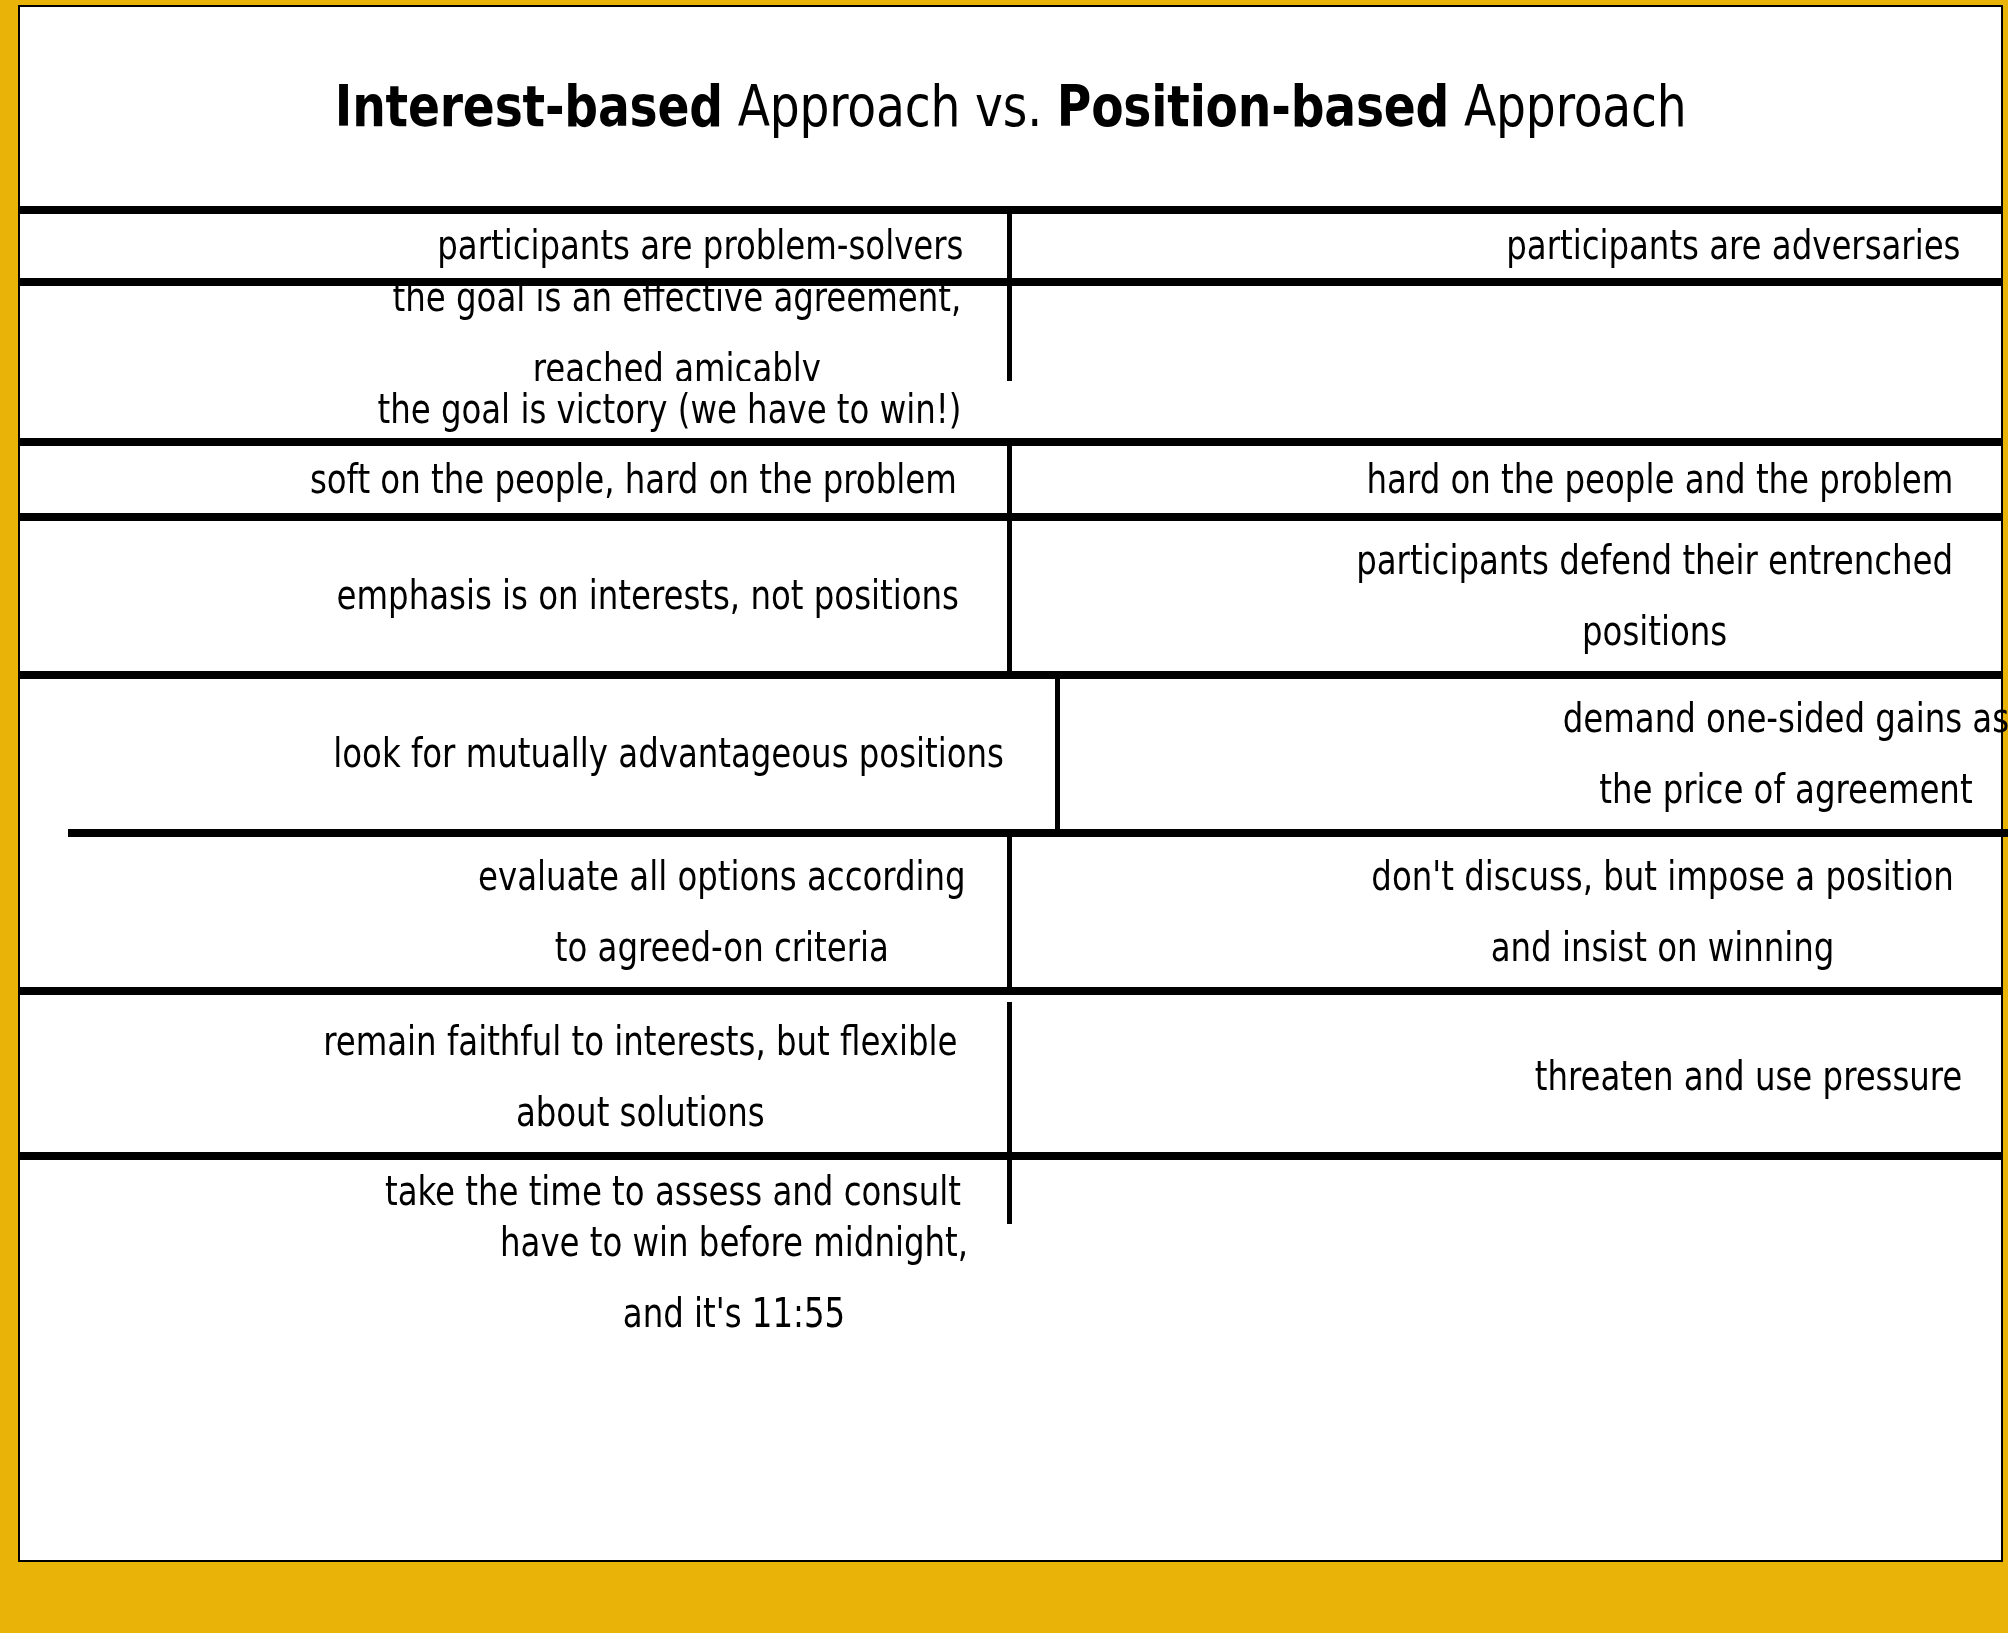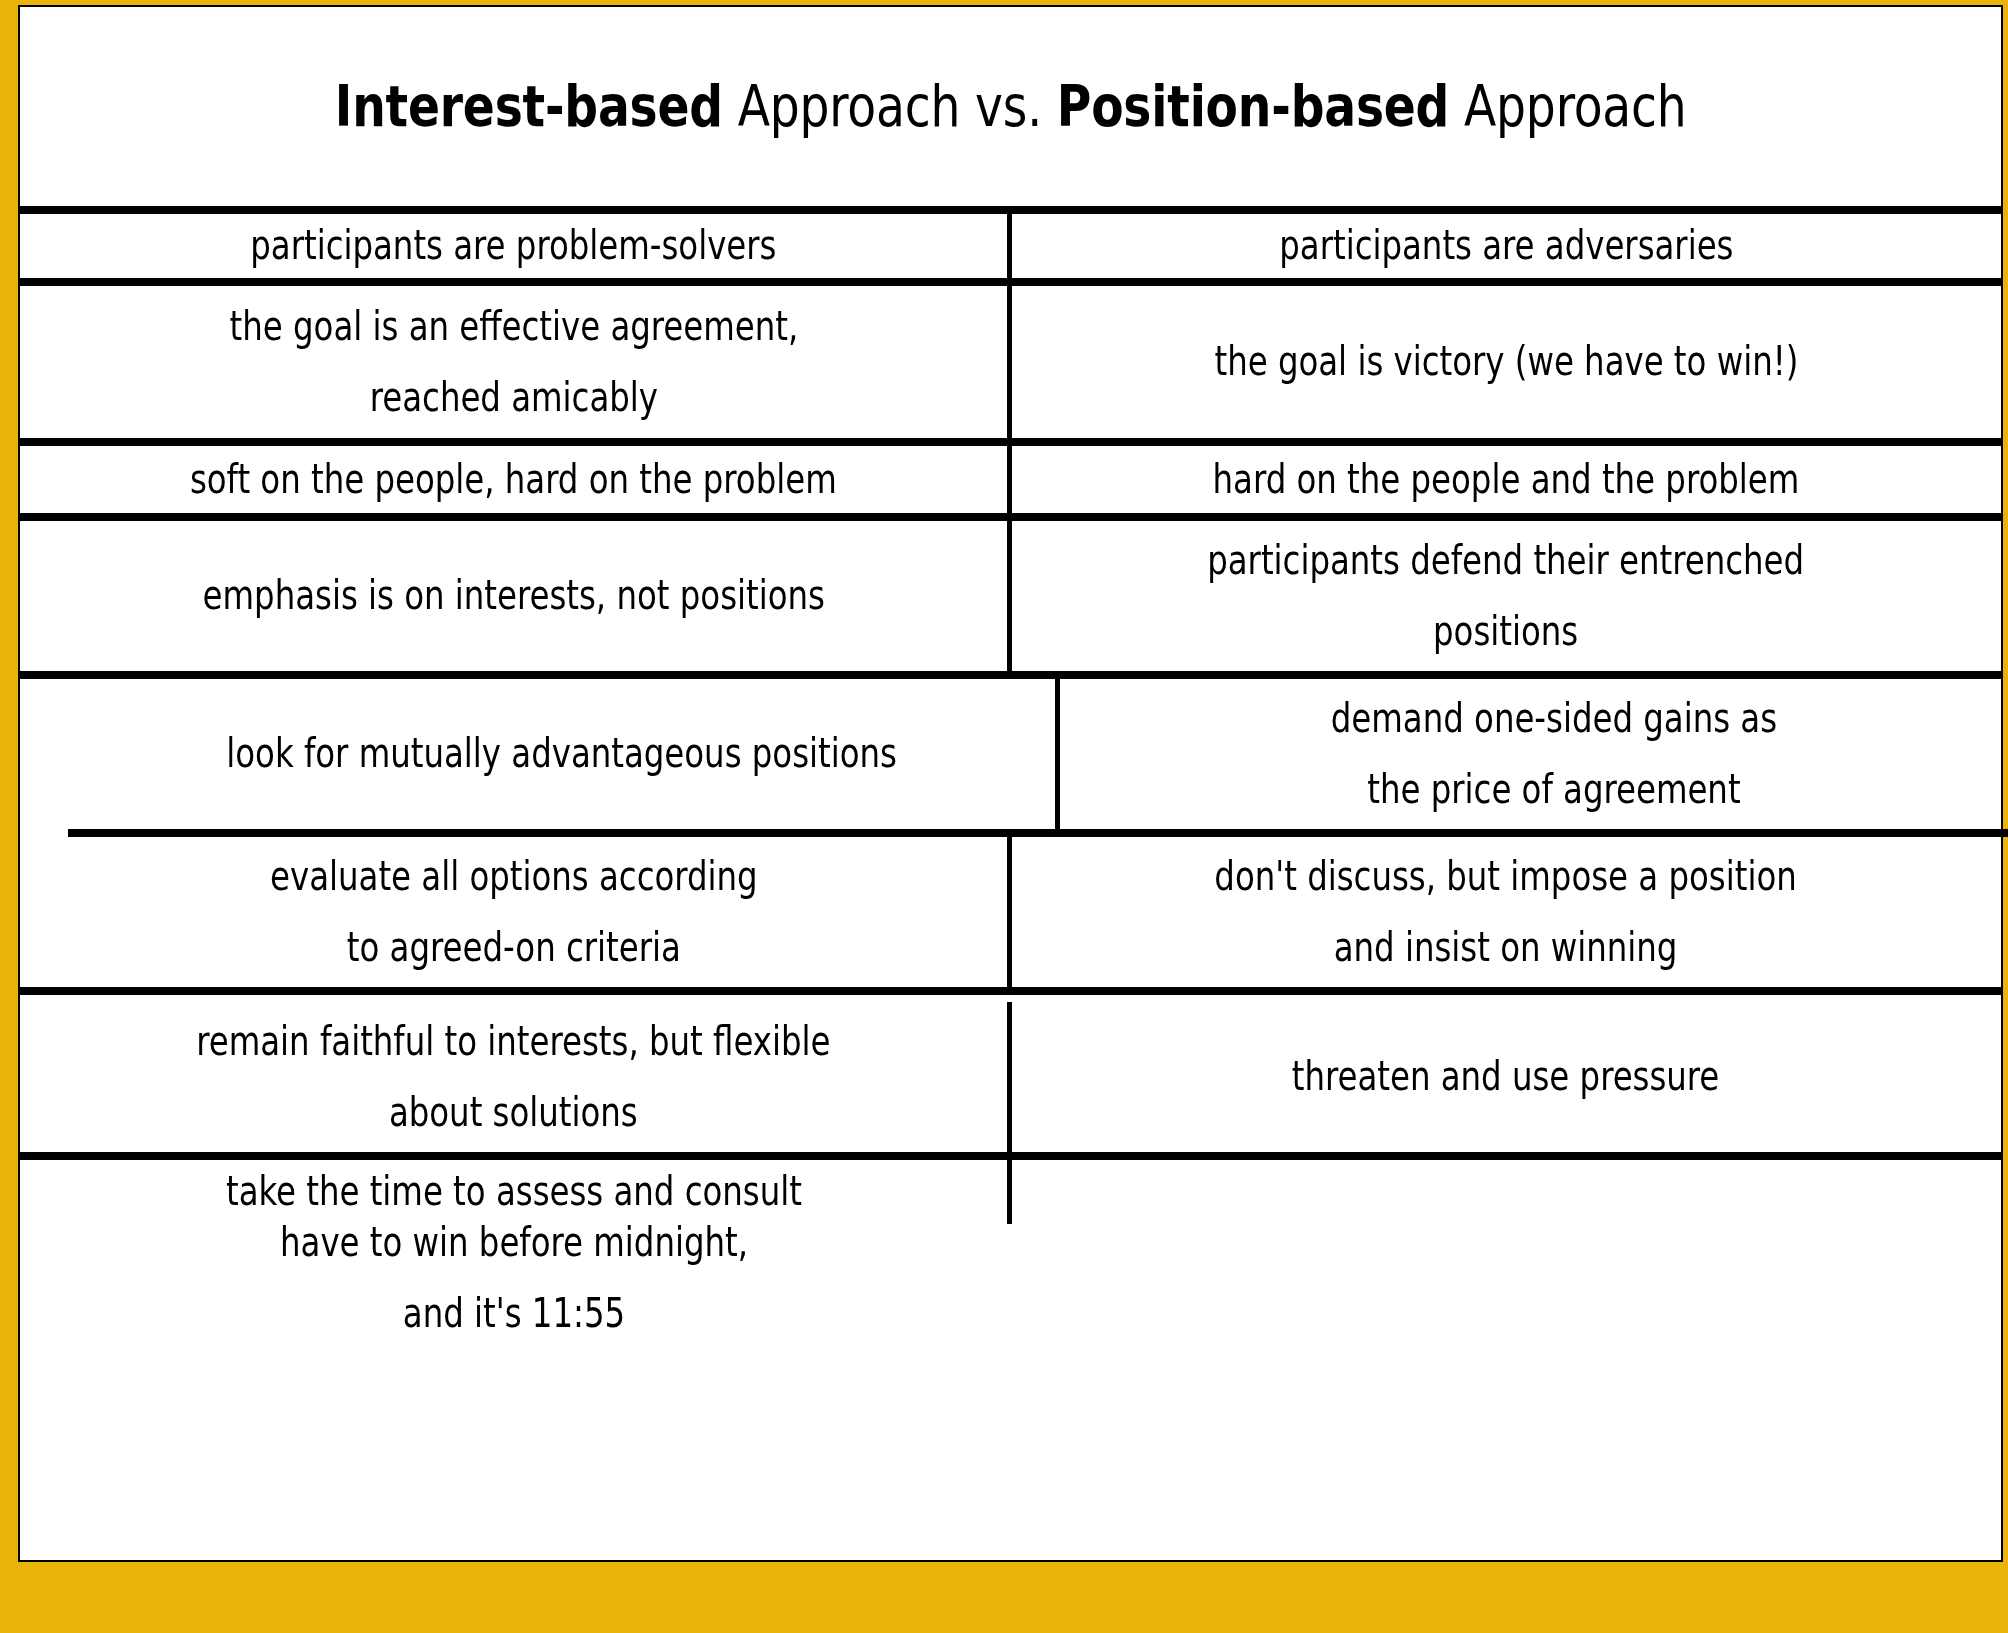--- a/index.html
+++ b/index.html
@@ -67,21 +67,21 @@
     width: 100%;
     box-sizing: border-box;
     border-bottom: 8px solid #000000;
   }
   .row.last { border-bottom: none; }
 
   .cell {
     box-sizing: border-box;
     display: flex;
     align-items: center;
-    justify-content: center;
+    justify-content: flex-end;
     text-align: center;
     padding: 10px 14px;
     font-size: 40px;
     line-height: 1.78;
     font-stretch: condensed;
     overflow: hidden;
   }
   .cell .ctext {
     display: block;
     transform: scaleX(0.90);
@@ -91,21 +91,21 @@
   .cell-left {
     width: 992px;
     border-right: 5px solid #000000;
   }
   .cell-right {
     width: 988px;
   }
 
   
   .h1 { height: 72px;  }
-  .h2 { height: 160px; }
+  .h2 { height: 160px; flex-direction: column; }
   .h3 { height: 75px;  }
   .h4 { height: 158px; }
   .h5 { height: 158px; margin-left: 48px; }
   .h6 { height: 158px; }
   .h7 { height: 158px; margin-top: 7px; }
   .h8 { height: 172px; flex-direction: column; }
 </style>
 </head>
 <body>
 

